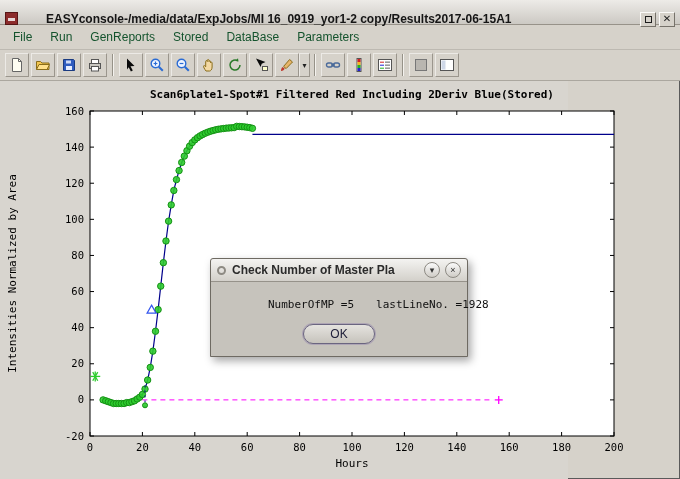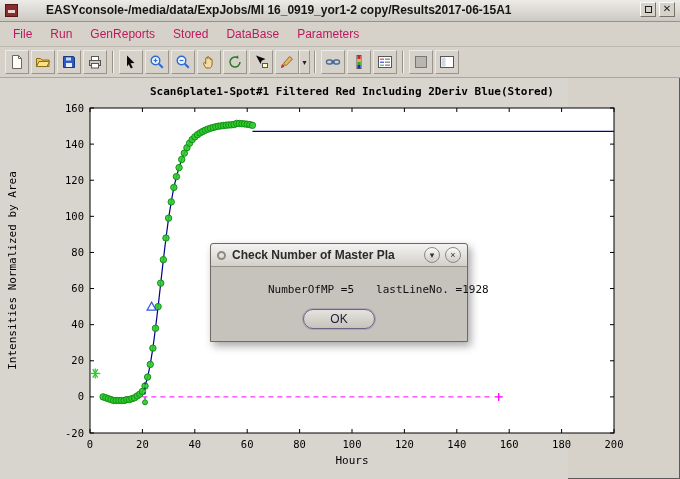--- a/index.html
+++ b/index.html
@@ -4,50 +4,50 @@
 <style>
   * { box-sizing: border-box; margin: 0; padding: 0; }
   html,body { background:#777; }
   .window {
     position: relative; width: 680px; height: 479px;
     background:#d6d2ca; font-family:"Liberation Sans", sans-serif;
     box-shadow: inset 0 0 0 1px #5a5a5a; overflow: hidden;
   }
   
   .titlebar {
-    height: 22px; display:flex; align-items:flex-end; padding:4px 5px;
+    height: 22px; display:flex; align-items:flex-start; padding:12px 5px;
     background: linear-gradient(#edebe7, #ccc9c3);
     border-bottom: 1px solid #979289;
   }
   .app-icon { width:13px; height:13px; background:#8c2b2b; border:1px solid #571616; position:relative; flex:0 0 auto; }
   .app-icon::after { content:""; position:absolute; left:2px; right:2px; top:5px; height:3px; background:#e7d6d6; }
   .title-text { font-weight:bold; font-size:12px; color:#151515; margin-left:28px; flex:1 1 auto; white-space:nowrap; overflow:hidden; }
   .tb-btn {
     width:16px; height:15px; margin-left:3px; flex:0 0 auto;
     background:#d6d2ca; border:1px solid; border-color:#fbfaf8 #76726a #76726a #fbfaf8;
     font-size:10px; line-height:12px; text-align:center; color:#1c1c1c; cursor:default;
   }
   .max-glyph { display:inline-block; width:7px; height:7px; border:1px solid #1c1c1c; margin-top:3px; }
   
   .menubar { height:25px; display:flex; align-items:center; padding:0 4px; background:#d6d2ca; border-bottom:1px solid #bdb9b1; }
-  .menu-item { padding:4px 9px; font-size:12px; color:#be185d; cursor:default; }
+  .menu-item { padding:4px 9px; font-size:12px; color:#14532d; cursor:default; }
   
   .toolbar { height:31px; display:flex; align-items:center; padding:0 4px; background:#d6d2ca; border-bottom:1px solid #aba79f; }
   .tool-btn {
     width:24px; height:24px; display:flex; align-items:center; justify-content:center;
     background:#d6d2ca; border:1px solid; border-color:#eceae6 #9b968d #9b968d #eceae6; margin:0 1px;
   }
   .caret-btn { width:11px; height:24px; font-size:8px; line-height:24px; text-align:center; color:#222;
     background:#d6d2ca; border:1px solid; border-color:#eceae6 #9b968d #9b968d #eceae6; margin-left:-1px; }
   .separator { width:2px; height:22px; border-left:1px solid #969288; border-right:1px solid #f4f2ee; margin:0 4px; }
   
   .figure { position:relative; width:568px; height:401px; background:#d8d5cf;text-decoration:underline; }
   
   .dialog {
-    position:absolute; left:210px; top:165px; width:258px; z-index:30;
+    position:absolute; left:210px; top:177px; width:258px; z-index:30;
     background:#c6c3bc; border:1px solid #6e6a62; box-shadow:3px 4px 8px rgba(0,0,0,0.35);
     border-radius:3px 3px 0 0;
   }
   .dialog-titlebar {
     height:23px; display:flex; align-items:center; padding:0 6px;
     background:linear-gradient(#f4f3f1, #d3d0ca); border-bottom:1px solid #96928a;
     border-radius:3px 3px 0 0;
   }
   .dialog-dot { width:9px; height:9px; border:2px solid #8d8a83; border-radius:50%; margin-right:6px; flex:0 0 auto; }
   .dialog-title { font-size:12px; font-weight:bold; color:#2b2b2b; flex:1 1 auto; white-space:nowrap; overflow:hidden; }

